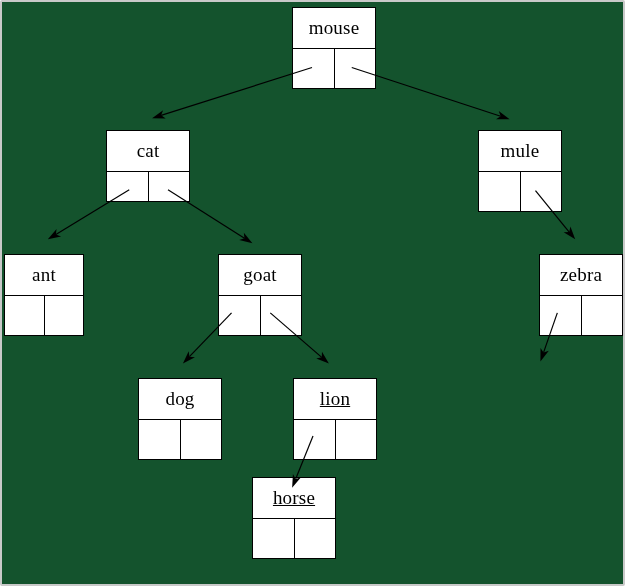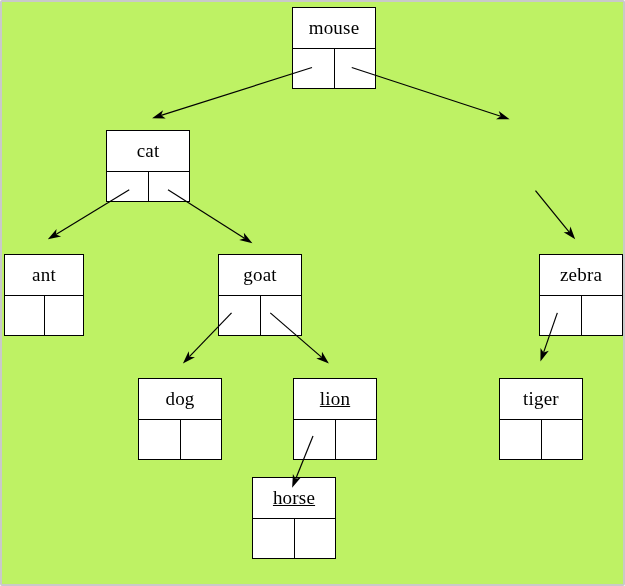--- a/index.html
+++ b/index.html
@@ -5,21 +5,21 @@
   html, body {
     margin: 0;
     padding: 0;
     background: #ffffff;
   }
   .canvas {
     position: relative;
     width: 625px;
     height: 586px;
     box-sizing: border-box;
-    background: #bef264;
+    background: #14532d;
     border: 2px solid #c9c9c9;
     border-radius: 2px;
     overflow: hidden;
     font-family: "Liberation Serif", "DejaVu Serif", serif;
   }
   #edges-svg {
     position: absolute;
     left: 0;
     top: 0;
     width: 100%;
@@ -97,20 +97,27 @@
           <div class="cell right"></div>
         </div>
       </div>
       <div class="node" style="left: 104px; top: 128px; width: 84px; height: 72px;">
         <div class="label">cat</div>
         <div class="cells">
           <div class="cell left"></div>
           <div class="cell right"></div>
         </div>
       </div>
+      <div class="node" style="left: 476px; top: 128px; width: 84px; height: 82px;">
+        <div class="label">mule</div>
+        <div class="cells">
+          <div class="cell left"></div>
+          <div class="cell right"></div>
+        </div>
+      </div>
       <div class="node" style="left: 2px; top: 252px; width: 80px; height: 82px;">
         <div class="label">ant</div>
         <div class="cells">
           <div class="cell left"></div>
           <div class="cell right"></div>
         </div>
       </div>
       <div class="node" style="left: 208px; top: 252px; width: 84px; height: 82px; margin-left: 8px;">
         <div class="label">goat</div>
         <div class="cells">
@@ -132,27 +139,20 @@
           <div class="cell right"></div>
         </div>
       </div>
       <div class="node" style="left: 291px; top: 376px; width: 84px; height: 82px; text-decoration: underline;">
         <div class="label">lion</div>
         <div class="cells">
           <div class="cell left"></div>
           <div class="cell right"></div>
         </div>
       </div>
-      <div class="node" style="left: 497px; top: 376px; width: 84px; height: 82px;">
-        <div class="label">tiger</div>
-        <div class="cells">
-          <div class="cell left"></div>
-          <div class="cell right"></div>
-        </div>
-      </div>
       <div class="node" style="left: 250px; top: 475px; width: 84px; height: 82px; text-decoration: underline;">
         <div class="label">horse</div>
         <div class="cells">
           <div class="cell left"></div>
           <div class="cell right"></div>
         </div>
       </div>
     </div>
 </div>
 

